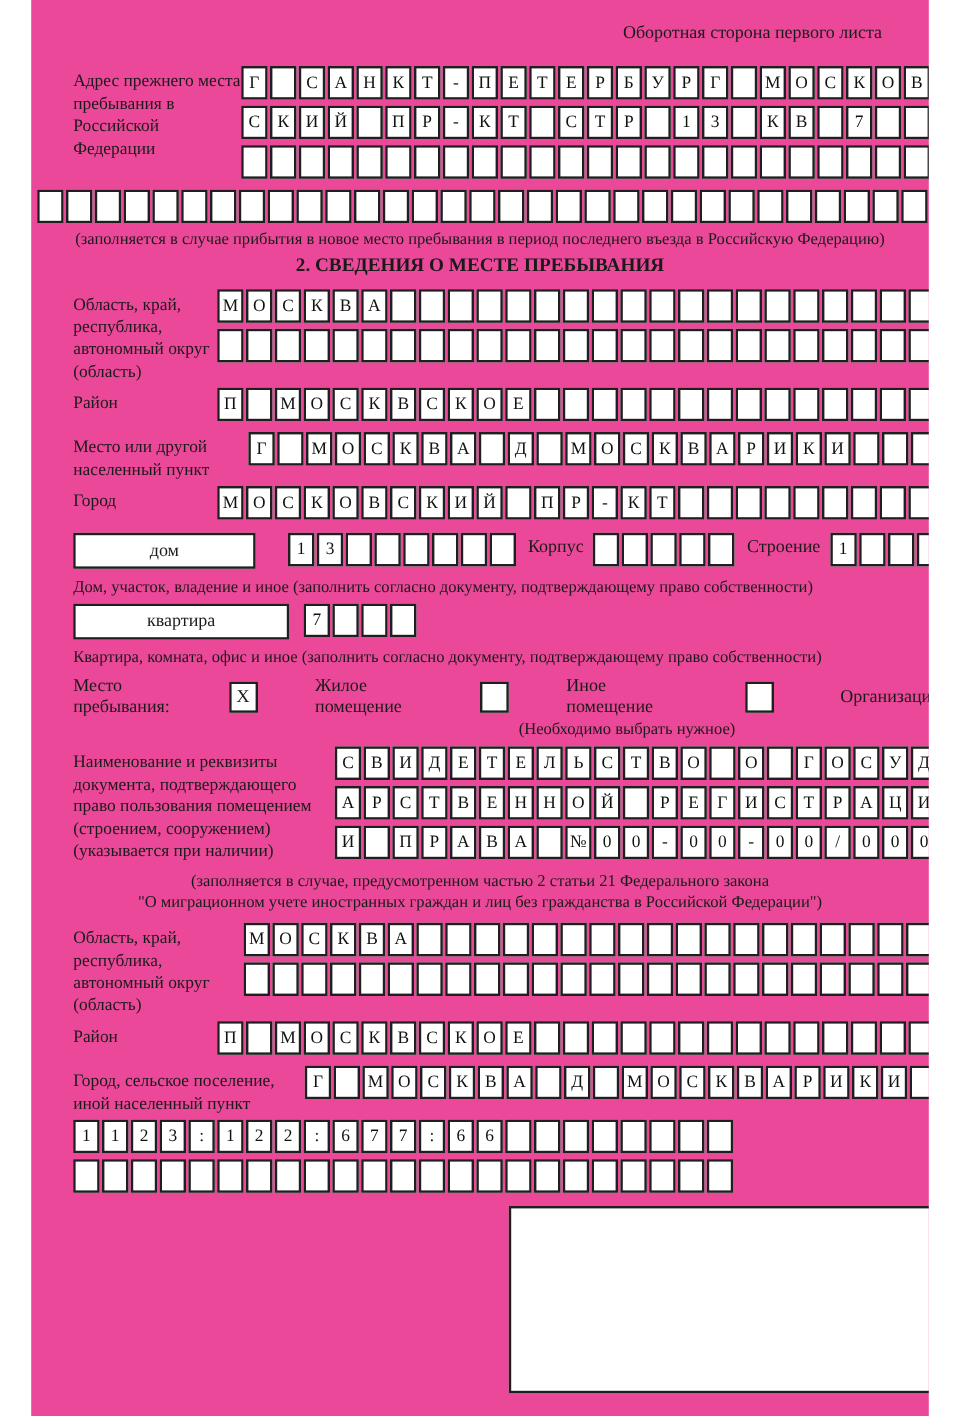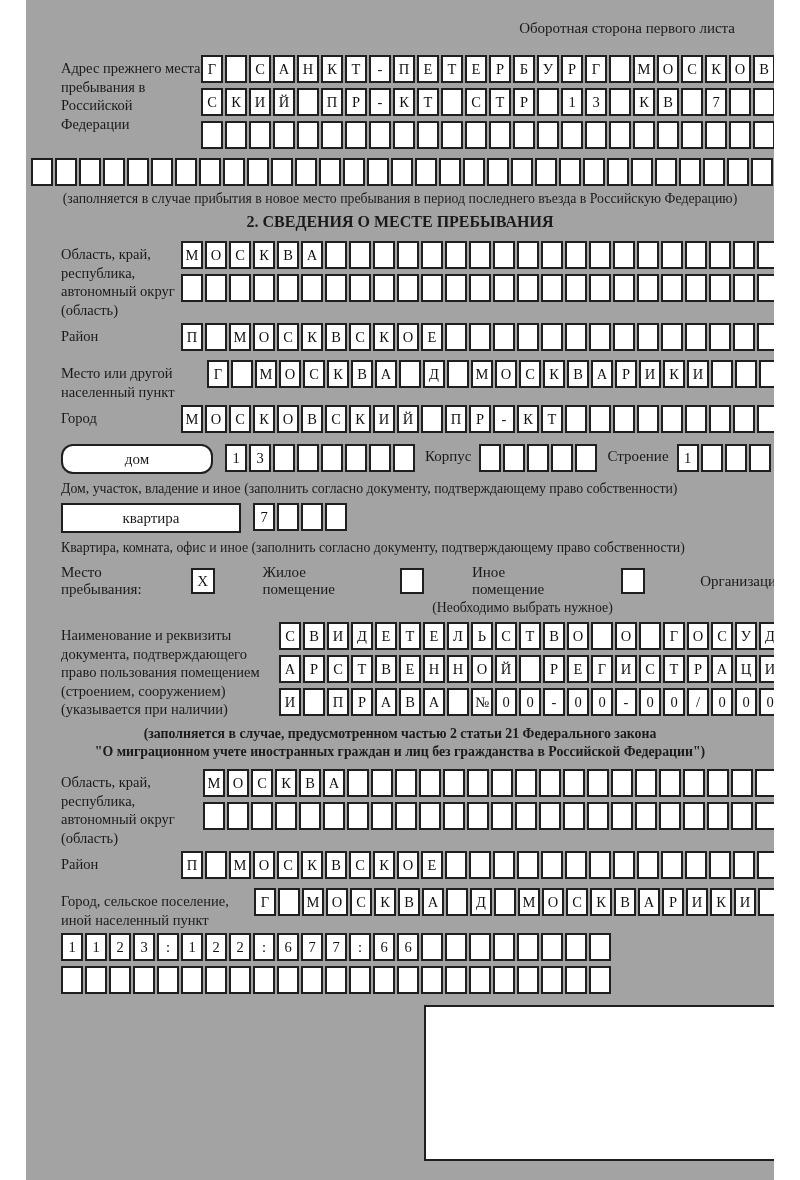--- a/index.html
+++ b/index.html
@@ -1,19 +1,19 @@
 <!DOCTYPE html>
 <html><head>
 <meta charset="utf-8">
 <style>
   * { margin:0; padding:0; box-sizing:border-box; }
   html,body { background:#fff; }
   .page {
     position:relative; width:748px; height:1180px; margin:0 auto;
-    background:#a3a3a3; color:#1a1a1a;
+    background:#ec4899; color:#1a1a1a;
     font-family:"Liberation Serif","DejaVu Serif",serif;
     overflow:hidden; padding:20px 35px 12px 35px;
   }
   .header-note { text-align:right; font-size:15px; padding-right:4px; margin-bottom:18px; }
 
   .frow { display:flex; align-items:flex-start; margin-bottom:4px; }
   .fgroup { display:flex; align-items:flex-start; margin-bottom:4px; }
   .flabel { flex:none; font-size:14.5px; line-height:1.28; padding-top:4px; }
   .w140{width:140px;} .w120{width:120px;} .w218{width:218px;}
   .w142{width:142px;} .w193{width:193px;} .w165{width:165px;}
@@ -27,33 +27,33 @@
   }
   .fullwidth { margin-left:-30px; margin-top:0px; }
 
   .note-center { text-align:center; font-size:13.8px; margin:2px 0 6px 0; }
   .sec-title { text-align:center; font-weight:bold; font-size:16px; margin:6px 0 10px 0; }
 
   .labelbox {
     flex:none; border:2px solid #1f1f1f; height:30px; display:inline-flex;
     align-items:center; justify-content:center; font-size:15px; background:#fff;
   }
-  .housebox { width:152px; margin-right:12px;border-radius:12px; }
+  .housebox { width:152px; margin-right:27px; }
   .aptbox { width:180px; margin-right:12px; }
   .inline-lab { font-size:15px; padding:4px 8px 0 8px; flex:none; }
   .note-left { font-size:13.8px; margin:0 0 6px 0; }
 
   .stay-row { display:flex; align-items:center; margin:8px 0 2px 0; font-size:15px;gap:39px; }
   .chkbox {
     flex:none; width:24px; height:26px; border:2px solid #1f1f1f; display:inline-flex;
     align-items:center; justify-content:center; font-size:15px; background:#fff;
   }
 
   .actual-title { text-align:center; font-weight:bold; font-size:15.5px; margin:14px 0 8px 0; }
-  .actual-note { text-align:center; font-size:13.8px; line-height:1.3;font-weight:bold; }
+  .actual-note { text-align:center; font-size:13.8px; line-height:1.3; }
   .actual-notes { margin-bottom:8px; }
 
   .markbox {
     margin-left:363px; margin-top:6px; width:364px; height:156px;
     border:2px solid #1f1f1f; background:#fff;
   }
 </style>
 </head>
 <body>
 

